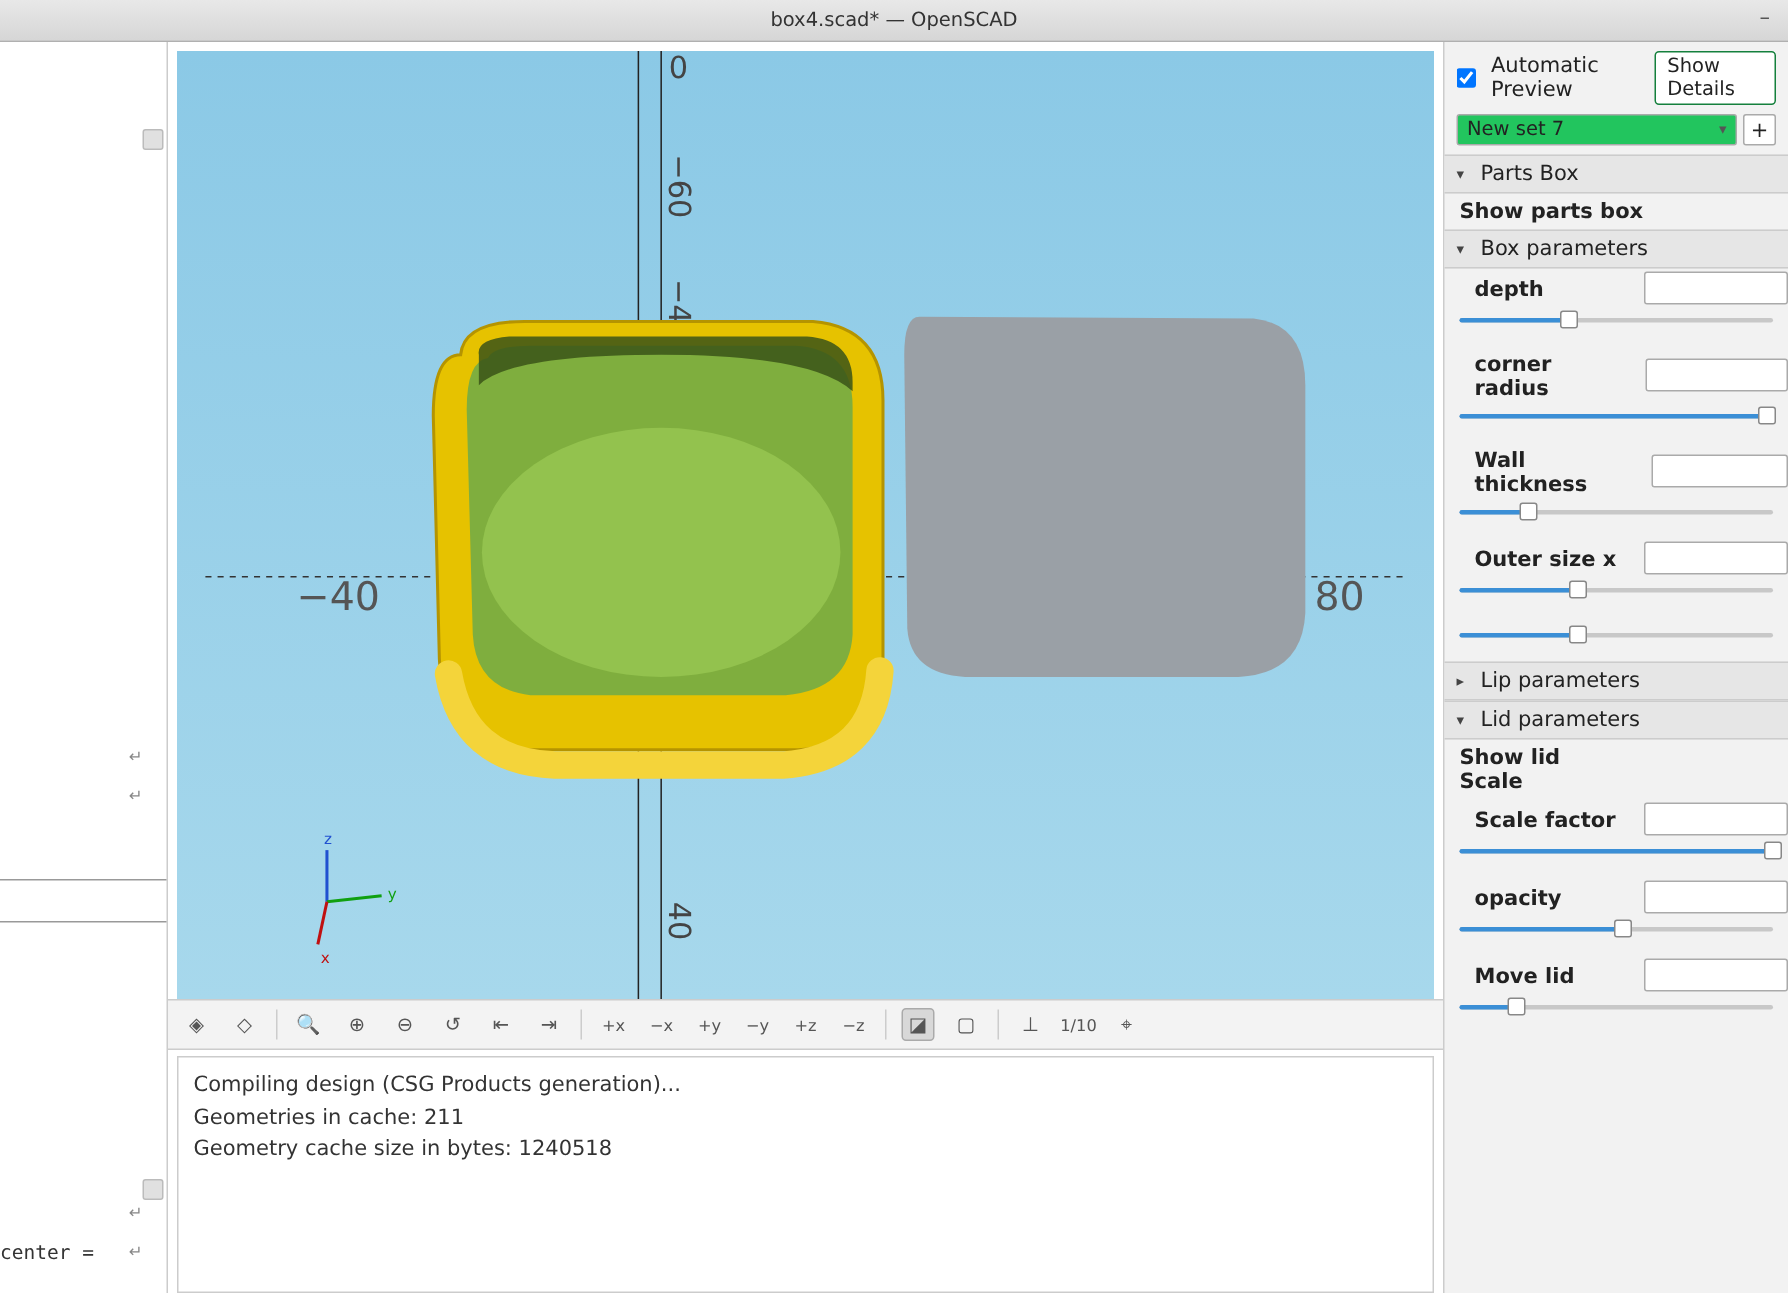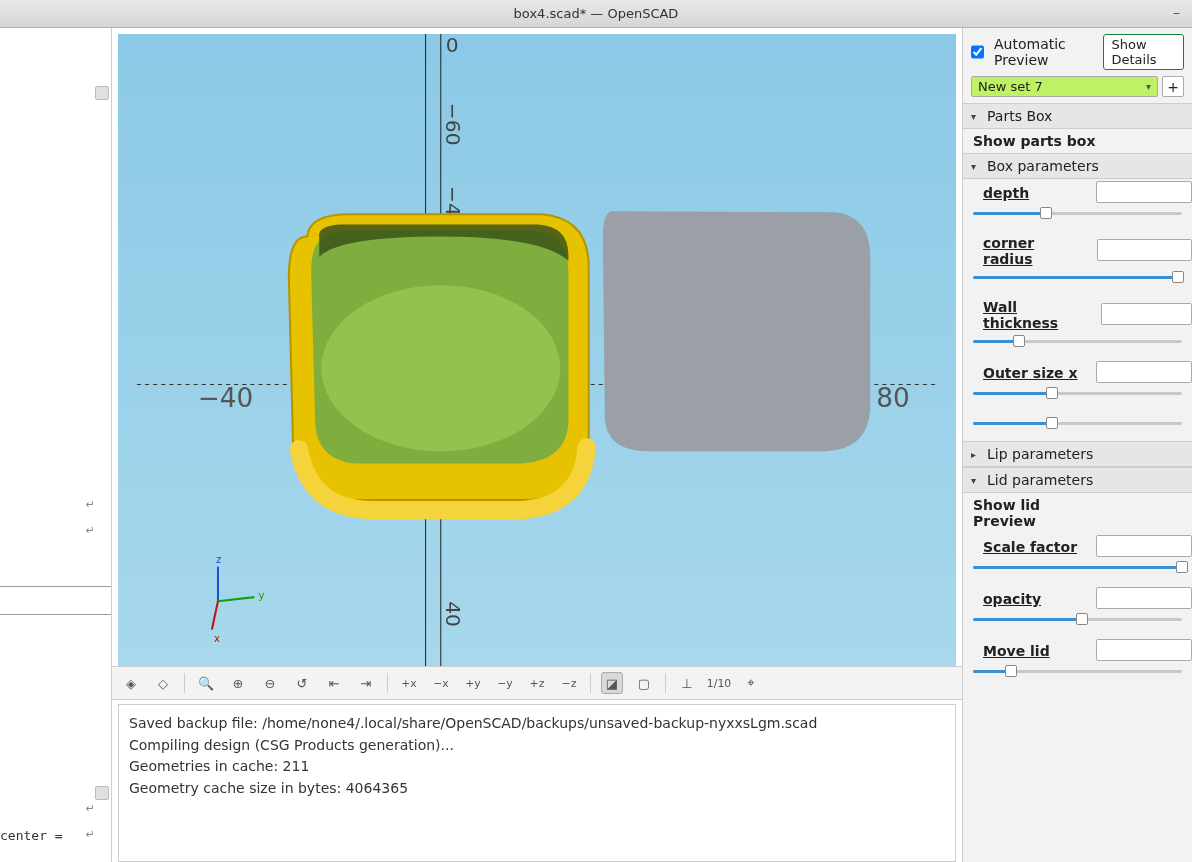--- a/index.html
+++ b/index.html
@@ -24,26 +24,26 @@
 .toolbar-3d .tbtn { width: 22px; height: 22px; display:flex; align-items:center; justify-content:center; color:#555; font-size:13px; cursor:pointer; border-radius:3px; }
 .toolbar-3d .tbtn.sel { background:#d8d8d8; border:1px solid #aaa; }
 .toolbar-3d .sep { width:1px; height:20px; background:#ccc; }
 .console { flex: 0 0 158px; background:#fff; border:1px solid #ccc; margin:4px 6px 0 6px; padding:8px 10px; font-size:14px; color:#333; line-height:1.55; overflow:hidden; }
 
 .right-col { width: 230px; background:#f2f2f2; border-left:1px solid #ccc; display:flex; flex-direction:column; font-size:14px; color:#222; }
 .right-top { display:flex; align-items:center; padding:6px 8px; gap:10px; }
 .right-top input[type=checkbox]{ width:14px; height:14px; }
 .right-top .btn { margin-left:auto; background:#fff; border:1px solid #15803d; border-radius:3px; padding:2px 8px; font-size:13px; cursor:pointer; }
 .preset-row { padding:0 8px 6px 8px; display:flex; gap:4px; }
-.preset-row .combo { flex:1; background:#bef264; border:1px solid #aaa; border-radius:2px; padding:2px 6px; font-size:13px; display:flex; align-items:center; justify-content:space-between; }
+.preset-row .combo { flex:1; background:#22c55e; border:1px solid #aaa; border-radius:2px; padding:2px 6px; font-size:13px; display:flex; align-items:center; justify-content:space-between; }
 .preset-row .combo .tri { font-size:10px; color:#555; }
 .preset-row .addbtn { width:22px; border:1px solid #aaa; background:#fff; border-radius:2px; display:flex; align-items:center; justify-content:center; font-size:14px; cursor:pointer; }
 .section-hdr { background:#e6e6e6; border-top:1px solid #ccc; border-bottom:1px solid #ccc; padding:4px 8px; font-size:14px; display:flex; align-items:center; gap:6px; cursor:pointer; }
 .section-hdr .tri { font-size:10px; width:10px; display:inline-block; color:#444; }
-.param-block { padding:2px 0 4px 0;text-decoration:underline; }
+.param-block { padding:2px 0 4px 0; }
 .param-label { padding:2px 10px 0 10px; font-weight:bold; }
 .plain-label { padding:4px 10px; font-weight:bold; }
 .param-row { display:flex; align-items:center; padding:0 0 0 10px; }
 .param-input { width:96px; background:#fff; border:1px solid #aaa; border-radius:2px; height:22px; margin-left:auto; margin-right:0; }
 .slider-row { padding:4px 10px 8px 10px; }
 .slider { position:relative; height:12px; }
 .slider .track { position:absolute; left:0; right:0; top:5px; height:3px; background:#c8c8c8; border-radius:2px; }
 .slider .fill { position:absolute; left:0; top:5px; height:3px; background:#3b8fd6; border-radius:2px; }
 .slider .thumb { position:absolute; top:0; width:12px; height:12px; background:#fff; border:1px solid #888; border-radius:2px; margin-left:-6px; }
 </style>
@@ -151,24 +151,23 @@
       <span class="tbtn">▢</span>
       <span class="sep"></span>
       <span class="tbtn">⊥</span>
       <span class="tbtn">
           <sub>1/10</sub>
         </span>
       <span class="tbtn">⌖</span>
     </div>
 
     <div class="console">
-      <div>Saved backup file: /home/none4/.local/share/OpenSCAD/backups/unsaved-backup-nyxxsLgm.scad</div>
       <div>Compiling design (CSG Products generation)...</div>
       <div>Geometries in cache: 211</div>
-      <div>Geometry cache size in bytes: 4064365</div>
+      <div>Geometry cache size in bytes: 1240518</div>
     </div>
   </div>
 
   <div class="right-col">
     <div class="right-top">
       <input type="checkbox" checked="" style="">
       <span>Automatic Preview</span>
       <span class="btn">Show Details</span>
     </div>
     <div class="preset-row">
@@ -256,21 +255,21 @@
     <div class="section-hdr">
       <span class="tri">▸</span>
       <span>Lip parameters</span>
     </div>
 
     <div class="section-hdr">
       <span class="tri">▾</span>
       <span>Lid parameters</span>
     </div>
     <div class="plain-label" style="padding-bottom:0">Show lid</div>
-    <div class="plain-label" style="padding-top:0">Preview</div>
+    <div class="plain-label" style="padding-top:0">Scale</div>
     <div id="lid-params-container">
         <div class="param-block">
           <div class="param-row">
             <div class="param-label">Scale factor</div>
             <div class="param-input"></div>
           </div>
           <div class="slider-row">
             <div class="slider">
               <div class="track"></div>
               <div class="fill" style="width: 100%;"></div>

